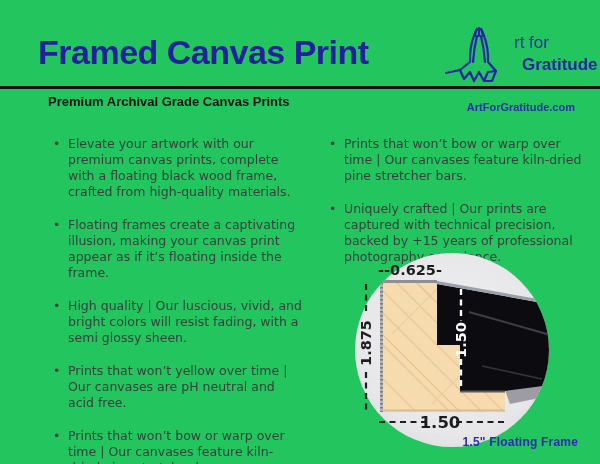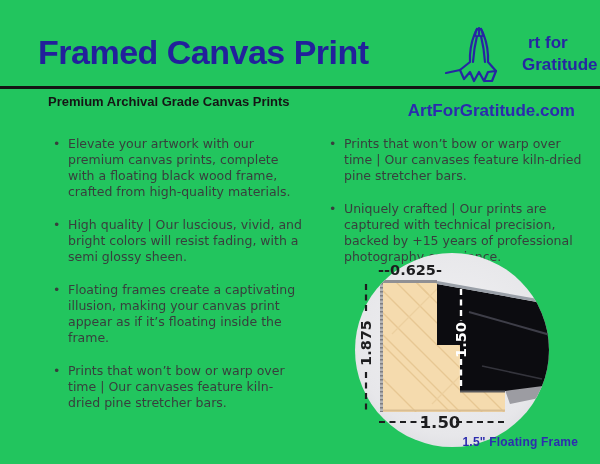--- a/index.html
+++ b/index.html
@@ -8,25 +8,25 @@
     font-family:"Liberation Sans", sans-serif; overflow:hidden;
   }
   
   .title{
     position:absolute; left:38px; top:33px;
     font-size:34px; font-weight:bold; letter-spacing:-0.5px;
     color:#22219b; font-family:"Liberation Sans", sans-serif;
   }
   .logo{ position:absolute; left:440px; top:24px; width:150px; height:62px; }
   .logo-icon{ position:absolute; left:0; top:2px; }
-  .logo-line1{ position:absolute; left:88px; top:9px;  font-size:17px; font-weight:bold; color:#2626a2;}
+  .logo-line1{ position:absolute; left:74px; top:9px;  font-size:17px; font-weight:normal; color:#2626a2;}
   .logo-line2{ position:absolute; left:82px; top:31px; font-size:17px; font-weight:bold; color:#2626a2;}
   .divider{ position:absolute; left:0; top:86px; width:600px; height:3px; background:#141414; }
   .subtitle{ position:absolute; left:48px; top:94px; font-size:13px; font-weight:bold; color:#151515;text-align:right; }
-  .website{ position:absolute; right:25px; top:101px; font-size:17px; font-weight:bold; color:#2b2bae; }
+  .website{ position:absolute; right:25px; top:101px; font-size:11px; font-weight:bold; color:#2b2bae; }
 
   
   .features{ position:absolute; top:119px; margin:0; padding:0; list-style:none;
     font-family:"DejaVu Sans", sans-serif; font-size:12.5px; line-height:16px; color:#383f3d;}
   .features.left{ left:46px; width:258px; }
   .features.right{ left:322px; width:262px; }
   .features li{ position:relative; padding-left:22px; margin-bottom:13px;margin-top:17px; }
   .features li::before{ content:"•"; position:absolute; left:7px; top:0px; color:#383f3d; }
 
   
@@ -61,22 +61,23 @@
     <span class="logo-line2">Gratitude</span>
   </div>
 
   <div class="divider"></div>
 
   <div class="subtitle">Premium Archival Grade Canvas Prints</div>
   <div class="website">ArtForGratitude.com</div>
 
   <ul class="features left">
     <li>Elevate your artwork with our premium canvas prints, complete with a floating black wood frame, crafted from high-quality materials.</li>
+    <li>Floating frames create a captivating illusion, making your canvas print appear as if it’s floating inside the frame.</li>
     <li>High quality | Our luscious, vivid, and bright colors will resist fading, with a semi glossy sheen.</li>
-    <li>Floating frames create a captivating illusion, making your canvas print appear as if it’s floating inside the frame.</li>
+    <li>Prints that won’t yellow over time | Our canvases are pH neutral and acid free.</li>
     <li>Prints that won’t bow or warp over time | Our canvases feature kiln-dried pine stretcher bars.</li>
   </ul>
 
   <ul class="features right">
     <li>Prints that won’t bow or warp over time | Our canvases feature kiln-dried pine stretcher bars.</li>
     <li>Uniquely crafted | Our prints are captured with technical precision, backed by +15 years of professional photography experience.</li>
   </ul>
 
   <svg class="diagram" width="245" height="216" viewBox="0 0 245 216">
     <defs>

